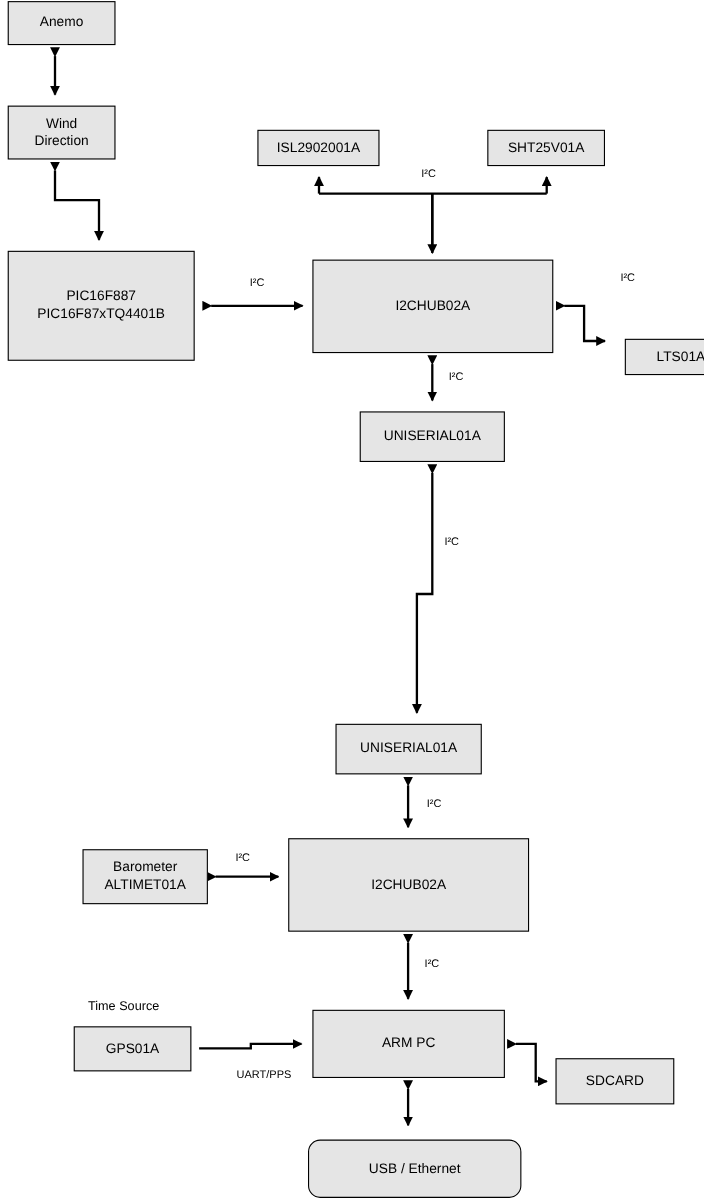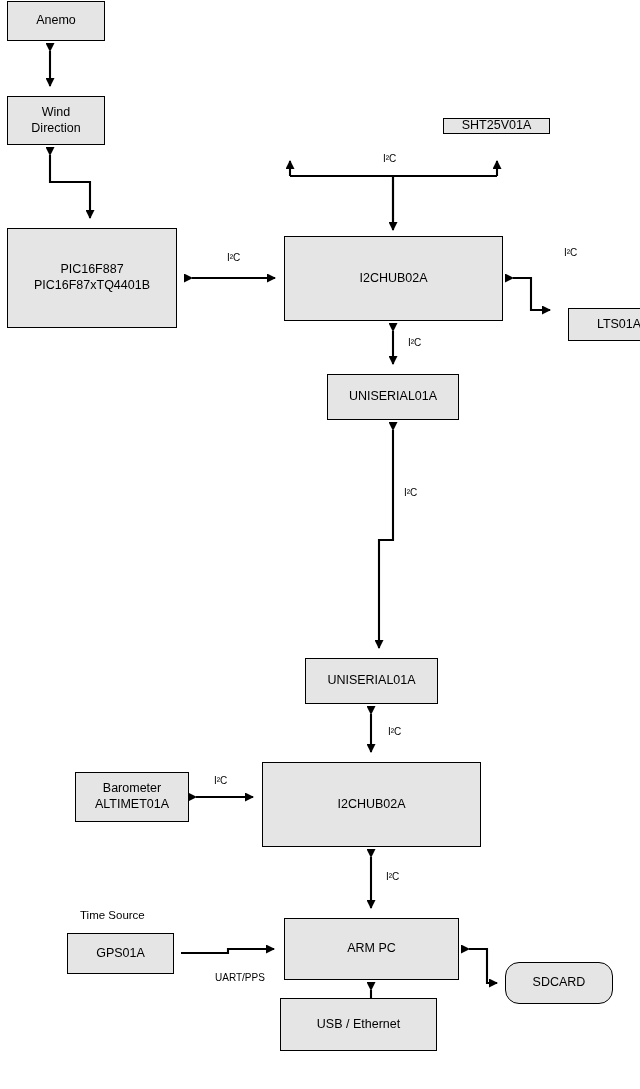--- a/index.html
+++ b/index.html
@@ -102,43 +102,44 @@
   </svg>
 
   <div class="node" style="left:7px;top:1px;width:98px;height:40px;">Anemo</div>
 
   <div class="node" style="left:7px;top:96px;width:98px;height:49px;">Wind
 Direction</div>
 
   <div class="node" style="left:7px;top:228px;width:170px;height:100px;">PIC16F887
 PIC16F87xTQ4401B</div>
 
+  <div class="node" style="left:234px;top:118px;width:111px;height:33px;">ISL2902001A</div>
 
-  <div class="node" style="left:443px;top:118px;width:107px;height:16px;">SHT25V01A</div>
+  <div class="node" style="left:443px;top:118px;width:107px;height:33px;">SHT25V01A</div>
 
   <div class="node" style="left:284px;top:236px;width:219px;height:85px;">I2CHUB02A</div>
 
   <div class="node" style="left:568px;top:294px;width:102px;height:33px;margin-top:14px;">LTS01A</div>
 
   <div class="node" style="left:327px;top:374px;width:132px;height:46px;">UNISERIAL01A</div>
 
   <div class="node" style="left:305px;top:658px;width:133px;height:46px;">UNISERIAL01A</div>
 
   <div class="node" style="left:262px;top:762px;width:219px;height:85px;">I2CHUB02A</div>
 
   <div class="node" style="left:75px;top:772px;width:114px;height:50px;">Barometer
 ALTIMET01A</div>
 
   <div class="node" style="left:284px;top:918px;width:175px;height:62px;">ARM PC</div>
 
   <div class="node" style="left:67px;top:933px;width:107px;height:41px;">GPS01A</div>
 
-  <div class="node" style="left:505px;top:962px;width:108px;height:42px;border-radius:14px;">SDCARD</div>
+  <div class="node" style="left:505px;top:962px;width:108px;height:42px;">SDCARD</div>
 
-  <div class="node" style="left:280px;top:998px;width:157px;height:53px;">USB / Ethernet</div>
+  <div class="node" style="left:280px;top:1036px;width:194px;height:53px;border-radius:11px;">USB / Ethernet</div>
 
   <div class="edge-label" style="left:383px;top:153px;">I²C</div>
 
   <div class="edge-label" style="left:227px;top:252px;">I²C</div>
 
   <div class="edge-label" style="left:564px;top:247px;">I²C</div>
 
   <div class="edge-label" style="left:408px;top:337px;">I²C</div>
 
   <div class="edge-label" style="left:404px;top:487px;">I²C</div>

